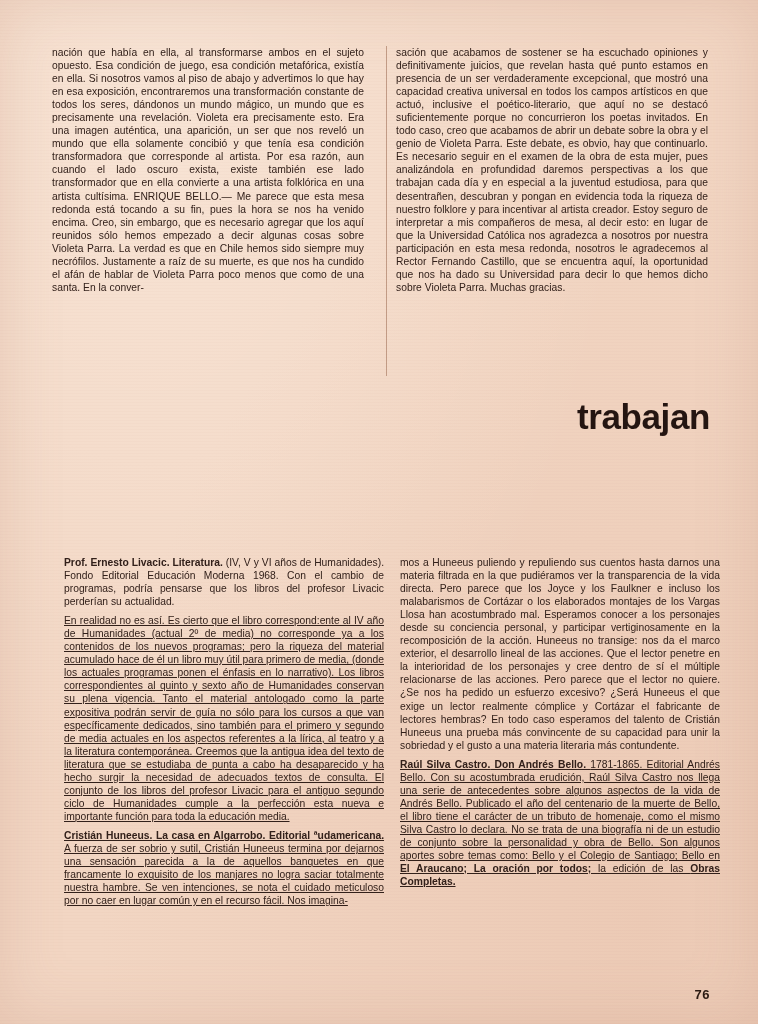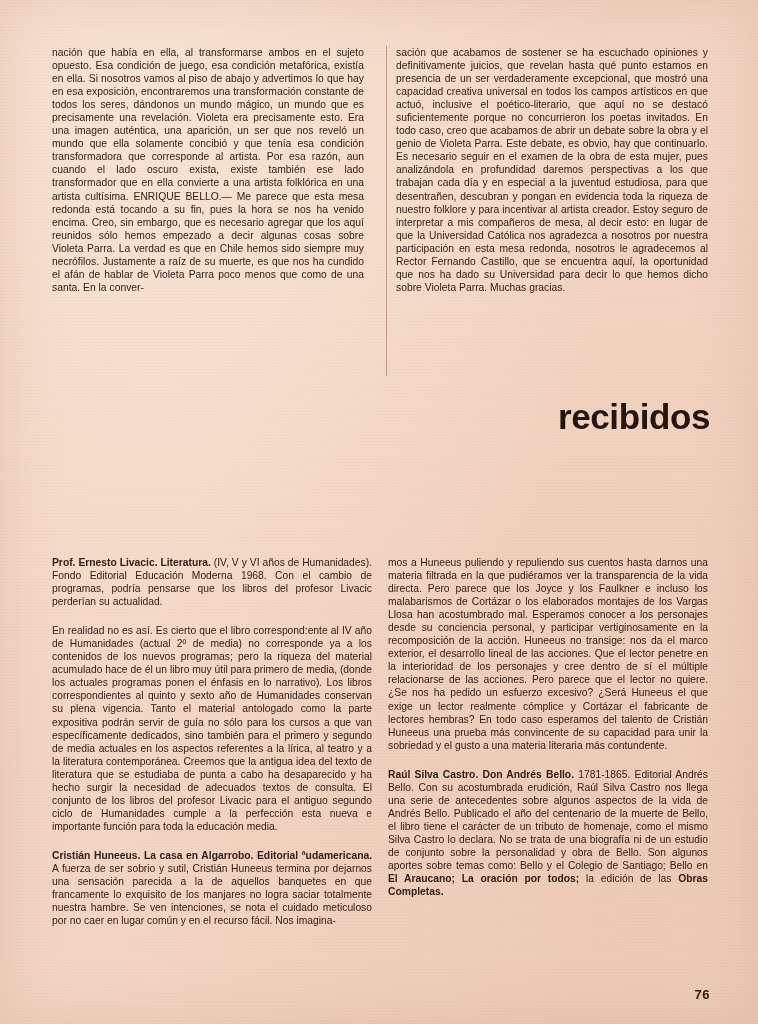--- a/index.html
+++ b/index.html
@@ -77,37 +77,37 @@
     line-height: 41px;
     letter-spacing: -0.4px;
     color: #241511;
   }
   .section-title .ln { display: block; white-space: pre; }
 
   
   .bottom-cols {
     position: absolute;
     top: 556px;
-    left: 52px;
+    left: 64px;
     width: 656px;
     display: flex;
   }
   .bcol {
     width: 320px;
     font-size: 10.3px;
     line-height: 13.05px;
     text-align: justify;
     color: #32201a;
   }
   .bcol.left { margin-right: 16px; }
   .bcol p { margin: 0; }
   .bcol b { font-weight: bold; }
 
   .entry { margin: 0; }
-  .entry + .entry { margin-top: 16px; }
+  .entry + .entry { margin-top: 6px; text-decoration: underline; }
 
   
   .folio {
     position: absolute;
     right: 48px;
     bottom: 22px;
     font-size: 13px;
     font-weight: bold;
     color: #2a1a12;
     letter-spacing: 0.5px;
@@ -138,21 +138,21 @@
       <p>nación que había en ella, al transformarse ambos en el sujeto opuesto. Esa condición de juego, esa condición metafórica, existía en ella. Si nosotros vamos al piso de abajo y advertimos lo que hay en esa exposición, encontraremos una transformación constante de todos los seres, dándonos un mundo mágico, un mundo que es precisamente una revelación. Violeta era precisamente esto. Era una imagen auténtica, una aparición, un ser que nos reveló un mundo que ella solamente concibió y que tenía esa condición transformadora que corresponde al artista. Por esa razón, aun cuando el lado oscuro exista, existe también ese lado transformador que en ella convierte a una artista folklórica en una artista cultísima.
 ENRIQUE BELLO.— Me parece que esta mesa redonda está tocando a su fin, pues la hora se nos ha venido encima. Creo, sin embargo, que es necesario agregar que los aquí reunidos sólo hemos empezado a decir algunas cosas sobre Violeta Parra. La verdad es que en Chile hemos sido siempre muy necrófilos. Justamente a raíz de su muerte, es que nos ha cundido el afán de hablar de Violeta Parra poco menos que como de una santa. En la conver-</p>
     </div>
     <div class="col right">
       <p>sación que acabamos de sostener se ha escuchado opiniones y definitivamente juicios, que revelan hasta qué punto estamos en presencia de un ser verdaderamente excepcional, que mostró una capacidad creativa universal en todos los campos artísticos en que actuó, inclusive el poético-literario, que aquí no se destacó suficientemente porque no concurrieron los poetas invitados. En todo caso, creo que acabamos de abrir un debate sobre la obra y el genio de Violeta Parra. Este debate, es obvio, hay que continuarlo. Es necesario seguir en el examen de la obra de esta mujer, pues analizándola en profundidad daremos perspectivas a los que trabajan cada día y en especial a la juventud estudiosa, para que desentrañen, descubran y pongan en evidencia toda la riqueza de nuestro folklore y para incentivar al artista creador.
 Estoy seguro de interpretar a mis compañeros de mesa, al decir esto: en lugar de que la Universidad Católica nos agradezca a nosotros por nuestra participación en esta mesa redonda, nosotros le agradecemos al Rector Fernando Castillo, que se encuentra aquí, la oportunidad que nos ha dado su Universidad para decir lo que hemos dicho sobre Violeta Parra. Muchas gracias.</p>
     </div>
   </div>
 
   <div class="section-title">
-    <span class="ln">recibidos</span>
+    <span class="ln">trabajan</span>
   </div>
 
   <div class="bottom-cols">
     <div class="bcol left">
       <p class="entry">
         <b>Prof. Ernesto Livacic.</b><b> Literatura. </b><span>(IV, V y VI años de Humanidades). Fondo Editorial Educación Moderna 1968. Con el cambio de programas, podría pensarse que los libros del profesor Livacic perderían su actualidad.</span>
       </p>
       <p class="entry">
         <span>En realidad no es así. Es cierto que el libro correspond:ente al IV año de Humanidades (actual 2º de media) no corresponde ya a los contenidos de los nuevos programas; pero la riqueza del material acumulado hace de él un libro muy útil para primero de media, (donde los actuales programas ponen el énfasis en lo narrativo). Los libros correspondientes al quinto y sexto año de Humanidades conservan su plena vigencia. Tanto el material antologado como la parte expositiva podrán servir de guía no sólo para los cursos a que van específicamente dedicados, sino también para el primero y segundo de media actuales en los aspectos referentes a la lírica, al teatro y a la literatura contemporánea. Creemos que la antigua idea del texto de literatura que se estudiaba de punta a cabo ha desaparecido y ha hecho surgir la necesidad de adecuados textos de consulta. El conjunto de los libros del profesor Livacic para el antiguo segundo ciclo de Humanidades cumple a la perfección esta nueva e importante función para toda la educación media.</span>
       </p>

